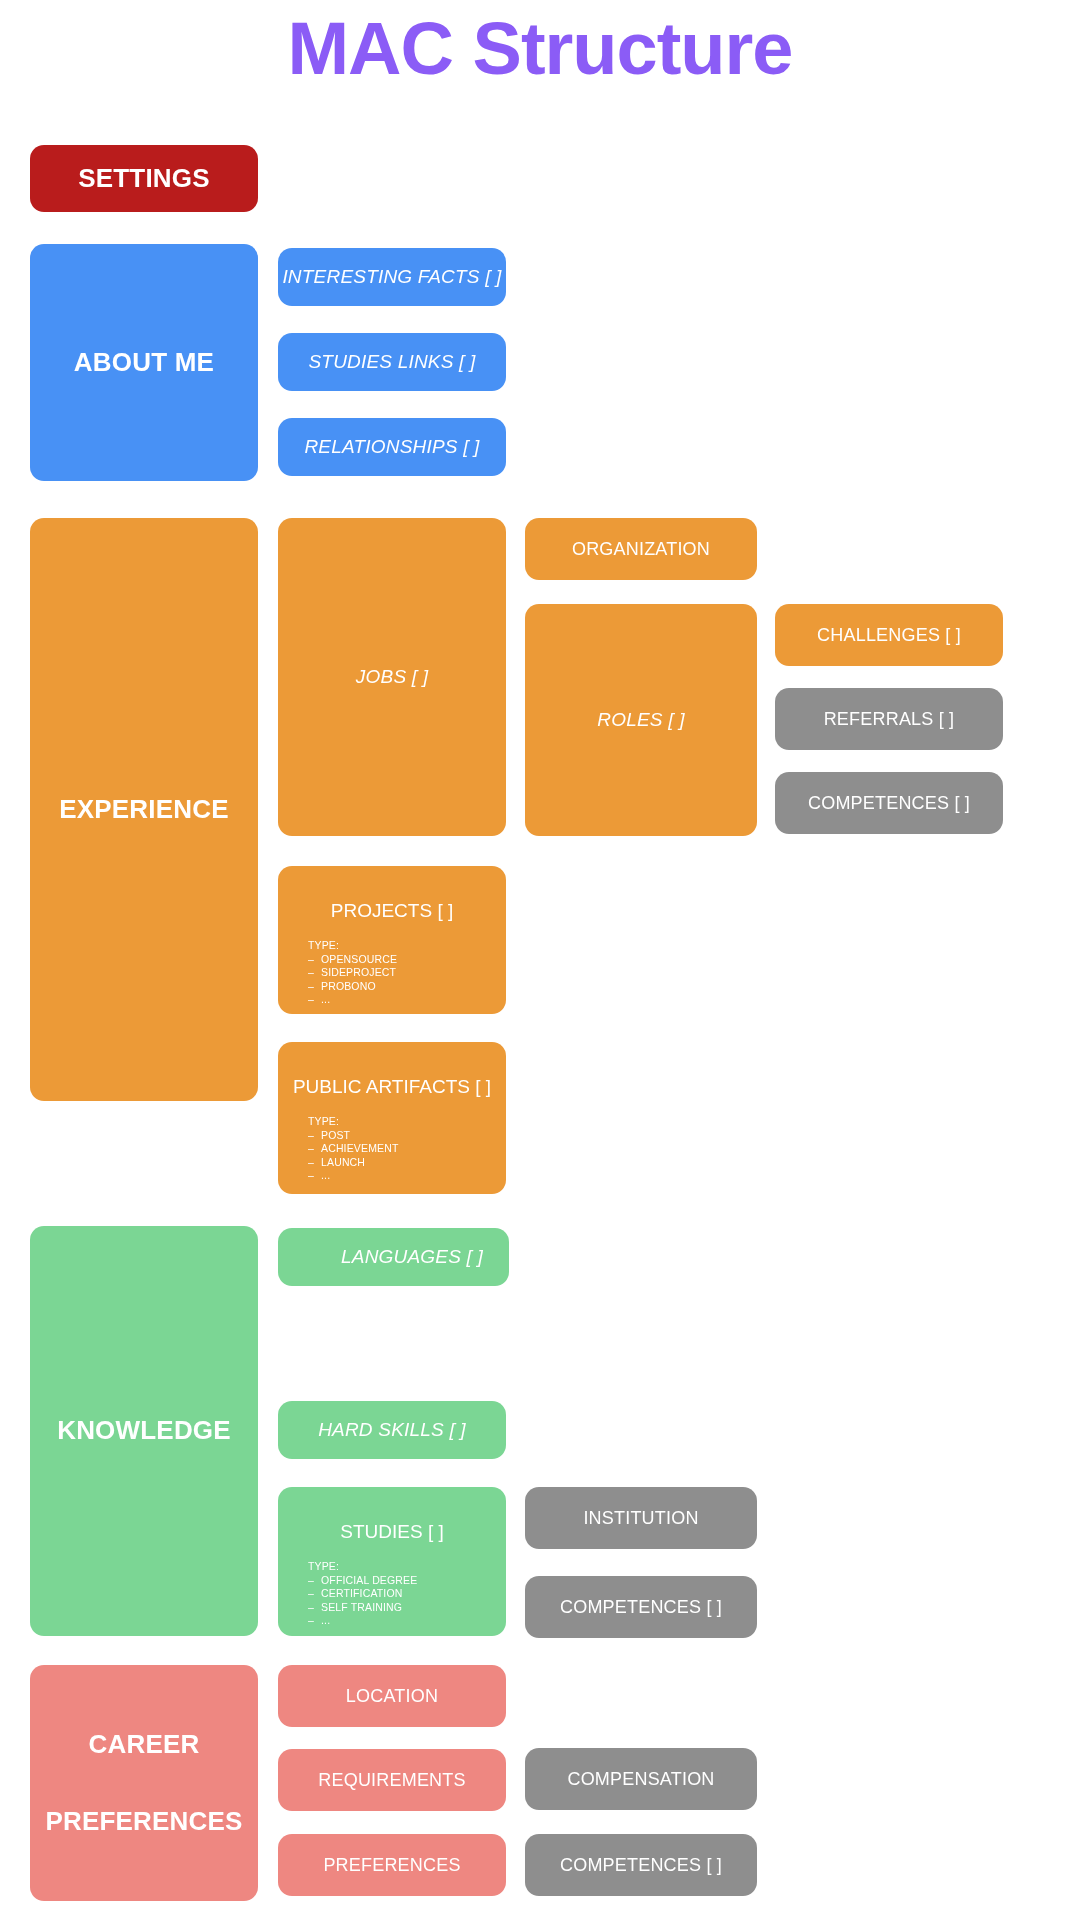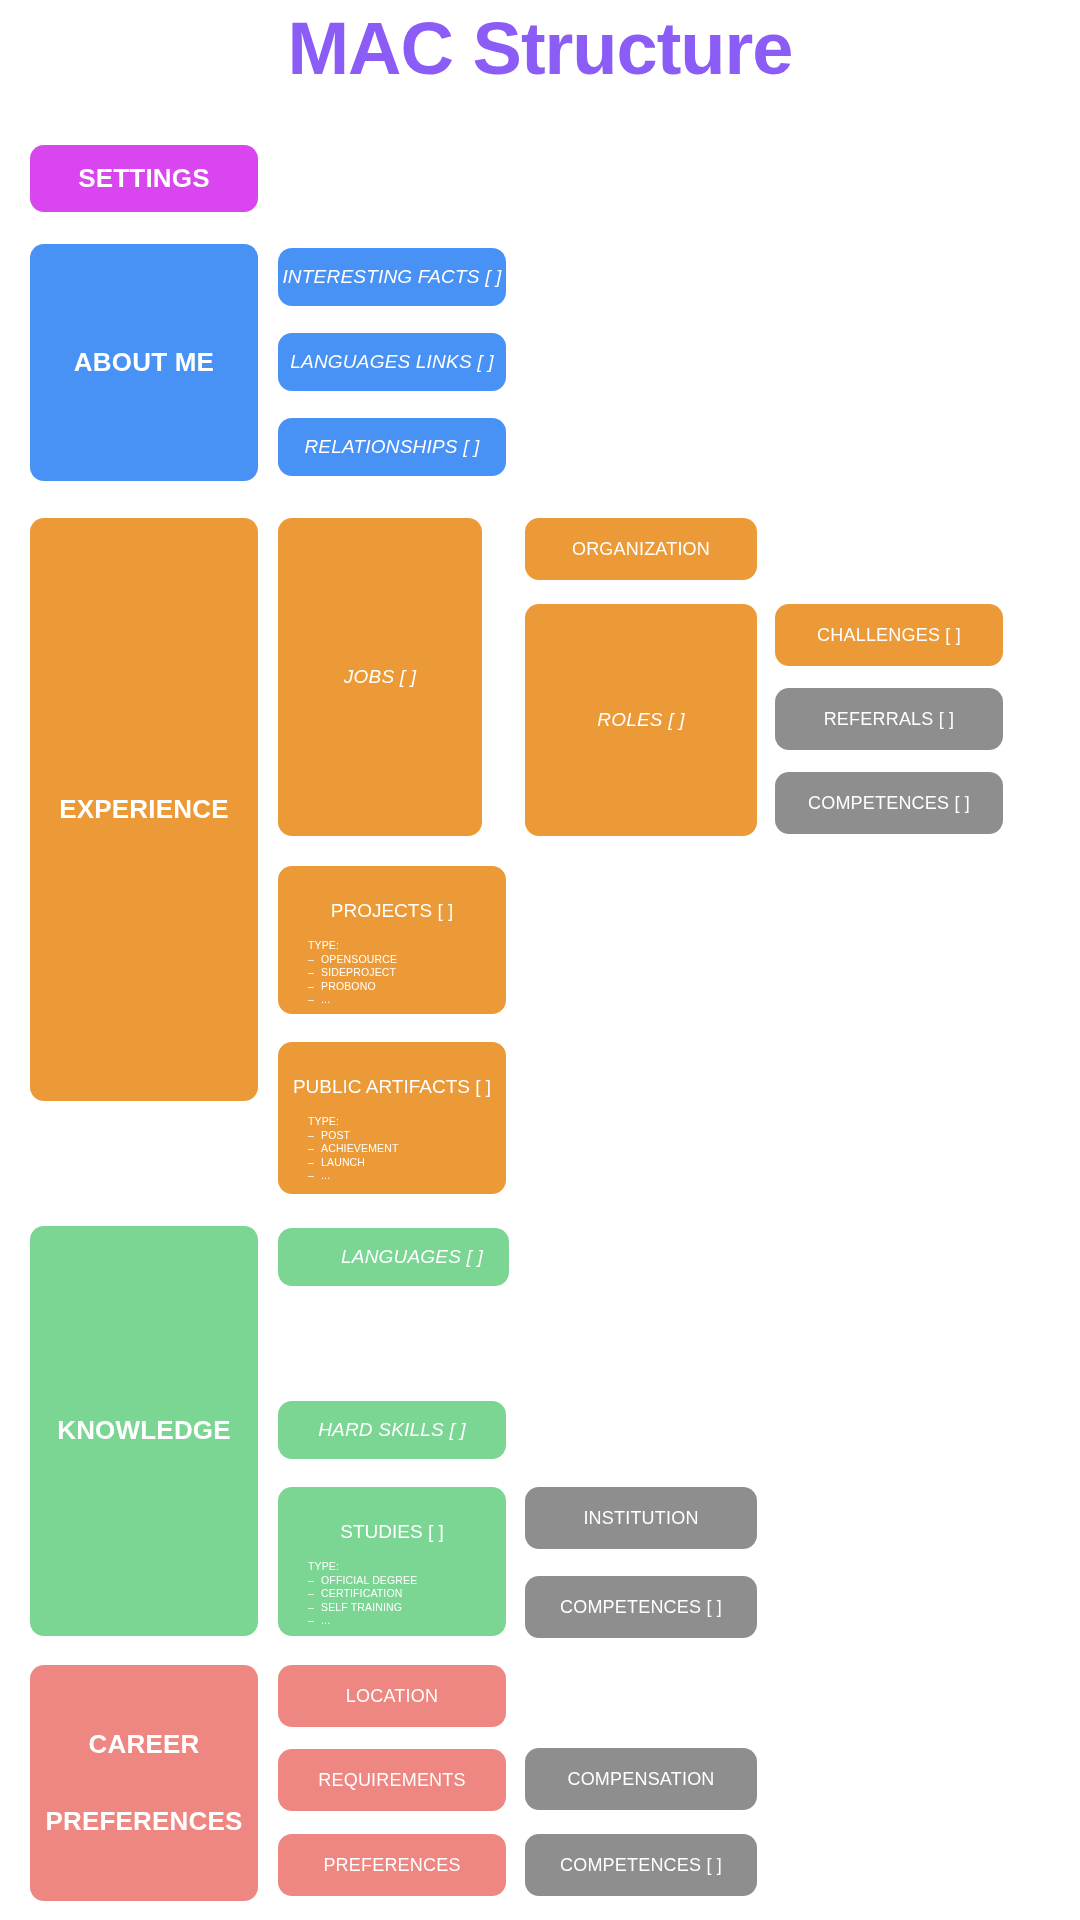--- a/index.html
+++ b/index.html
@@ -55,21 +55,21 @@
     text-align: center;
     line-height: 1.12;
   }
 
   
   .lvl1 { font-size: 26px; font-weight: 700; letter-spacing: 0.2px; }
   .lvl2 { font-size: 19px; font-weight: 400; letter-spacing: 0.2px; font-style: italic; }
   .lvl3 { font-size: 18px; font-weight: 400; letter-spacing: 0.2px; }
 
   
-  .c-purple { background: #d946ef; }
+  .c-purple { background: #b91c1c; }
   .c-blue   { background: #4891f5; }
   .c-orange { background: #ec9a37; }
   .c-green  { background: #7bd694; }
   .c-red    { background: #ee8781; }
   .c-gray   { background: #8e8e8e; }
 
   
   .card.with-list {
     display: block;
     padding: 8px;
@@ -102,31 +102,31 @@
     <span class="card-label">SETTINGS</span>
   </div>
 
   <div class="card c-blue lvl1" style="left:30px; top:244px; width:228px; height:237px;align-items:center;">
     <span class="card-label">ABOUT ME</span>
   </div>
   <div class="card c-blue lvl2" style="left:278px; top:248px; width:228px; height:58px;">
     <span class="card-label">INTERESTING FACTS [ ]</span>
   </div>
   <div class="card c-blue lvl2" style="left:278px; top:333px; width:228px; height:58px;">
-    <span class="card-label">LANGUAGES LINKS [ ]</span>
+    <span class="card-label">STUDIES LINKS [ ]</span>
   </div>
   <div class="card c-blue lvl2" style="left:278px; top:418px; width:228px; height:58px;">
     <span class="card-label">RELATIONSHIPS [ ]</span>
   </div>
 
   <div class="card c-orange lvl1" style="left:30px; top:518px; width:228px; height:583px;">
     <span class="card-label">EXPERIENCE</span>
   </div>
 
-  <div class="card c-orange lvl2" style="left:278px; top:518px; width:204px; height:318px;">
+  <div class="card c-orange lvl2" style="left:278px; top:518px; width:228px; height:318px;">
     <span class="card-label">JOBS [ ]</span>
   </div>
 
   <div class="card c-orange lvl3" style="left:525px; top:518px; width:232px; height:62px;">
     <span class="card-label">ORGANIZATION</span>
   </div>
 
   <div class="card c-orange lvl2" style="left:525px; top:604px; width:232px; height:232px;">
     <span class="card-label">ROLES [ ]</span>
   </div>

